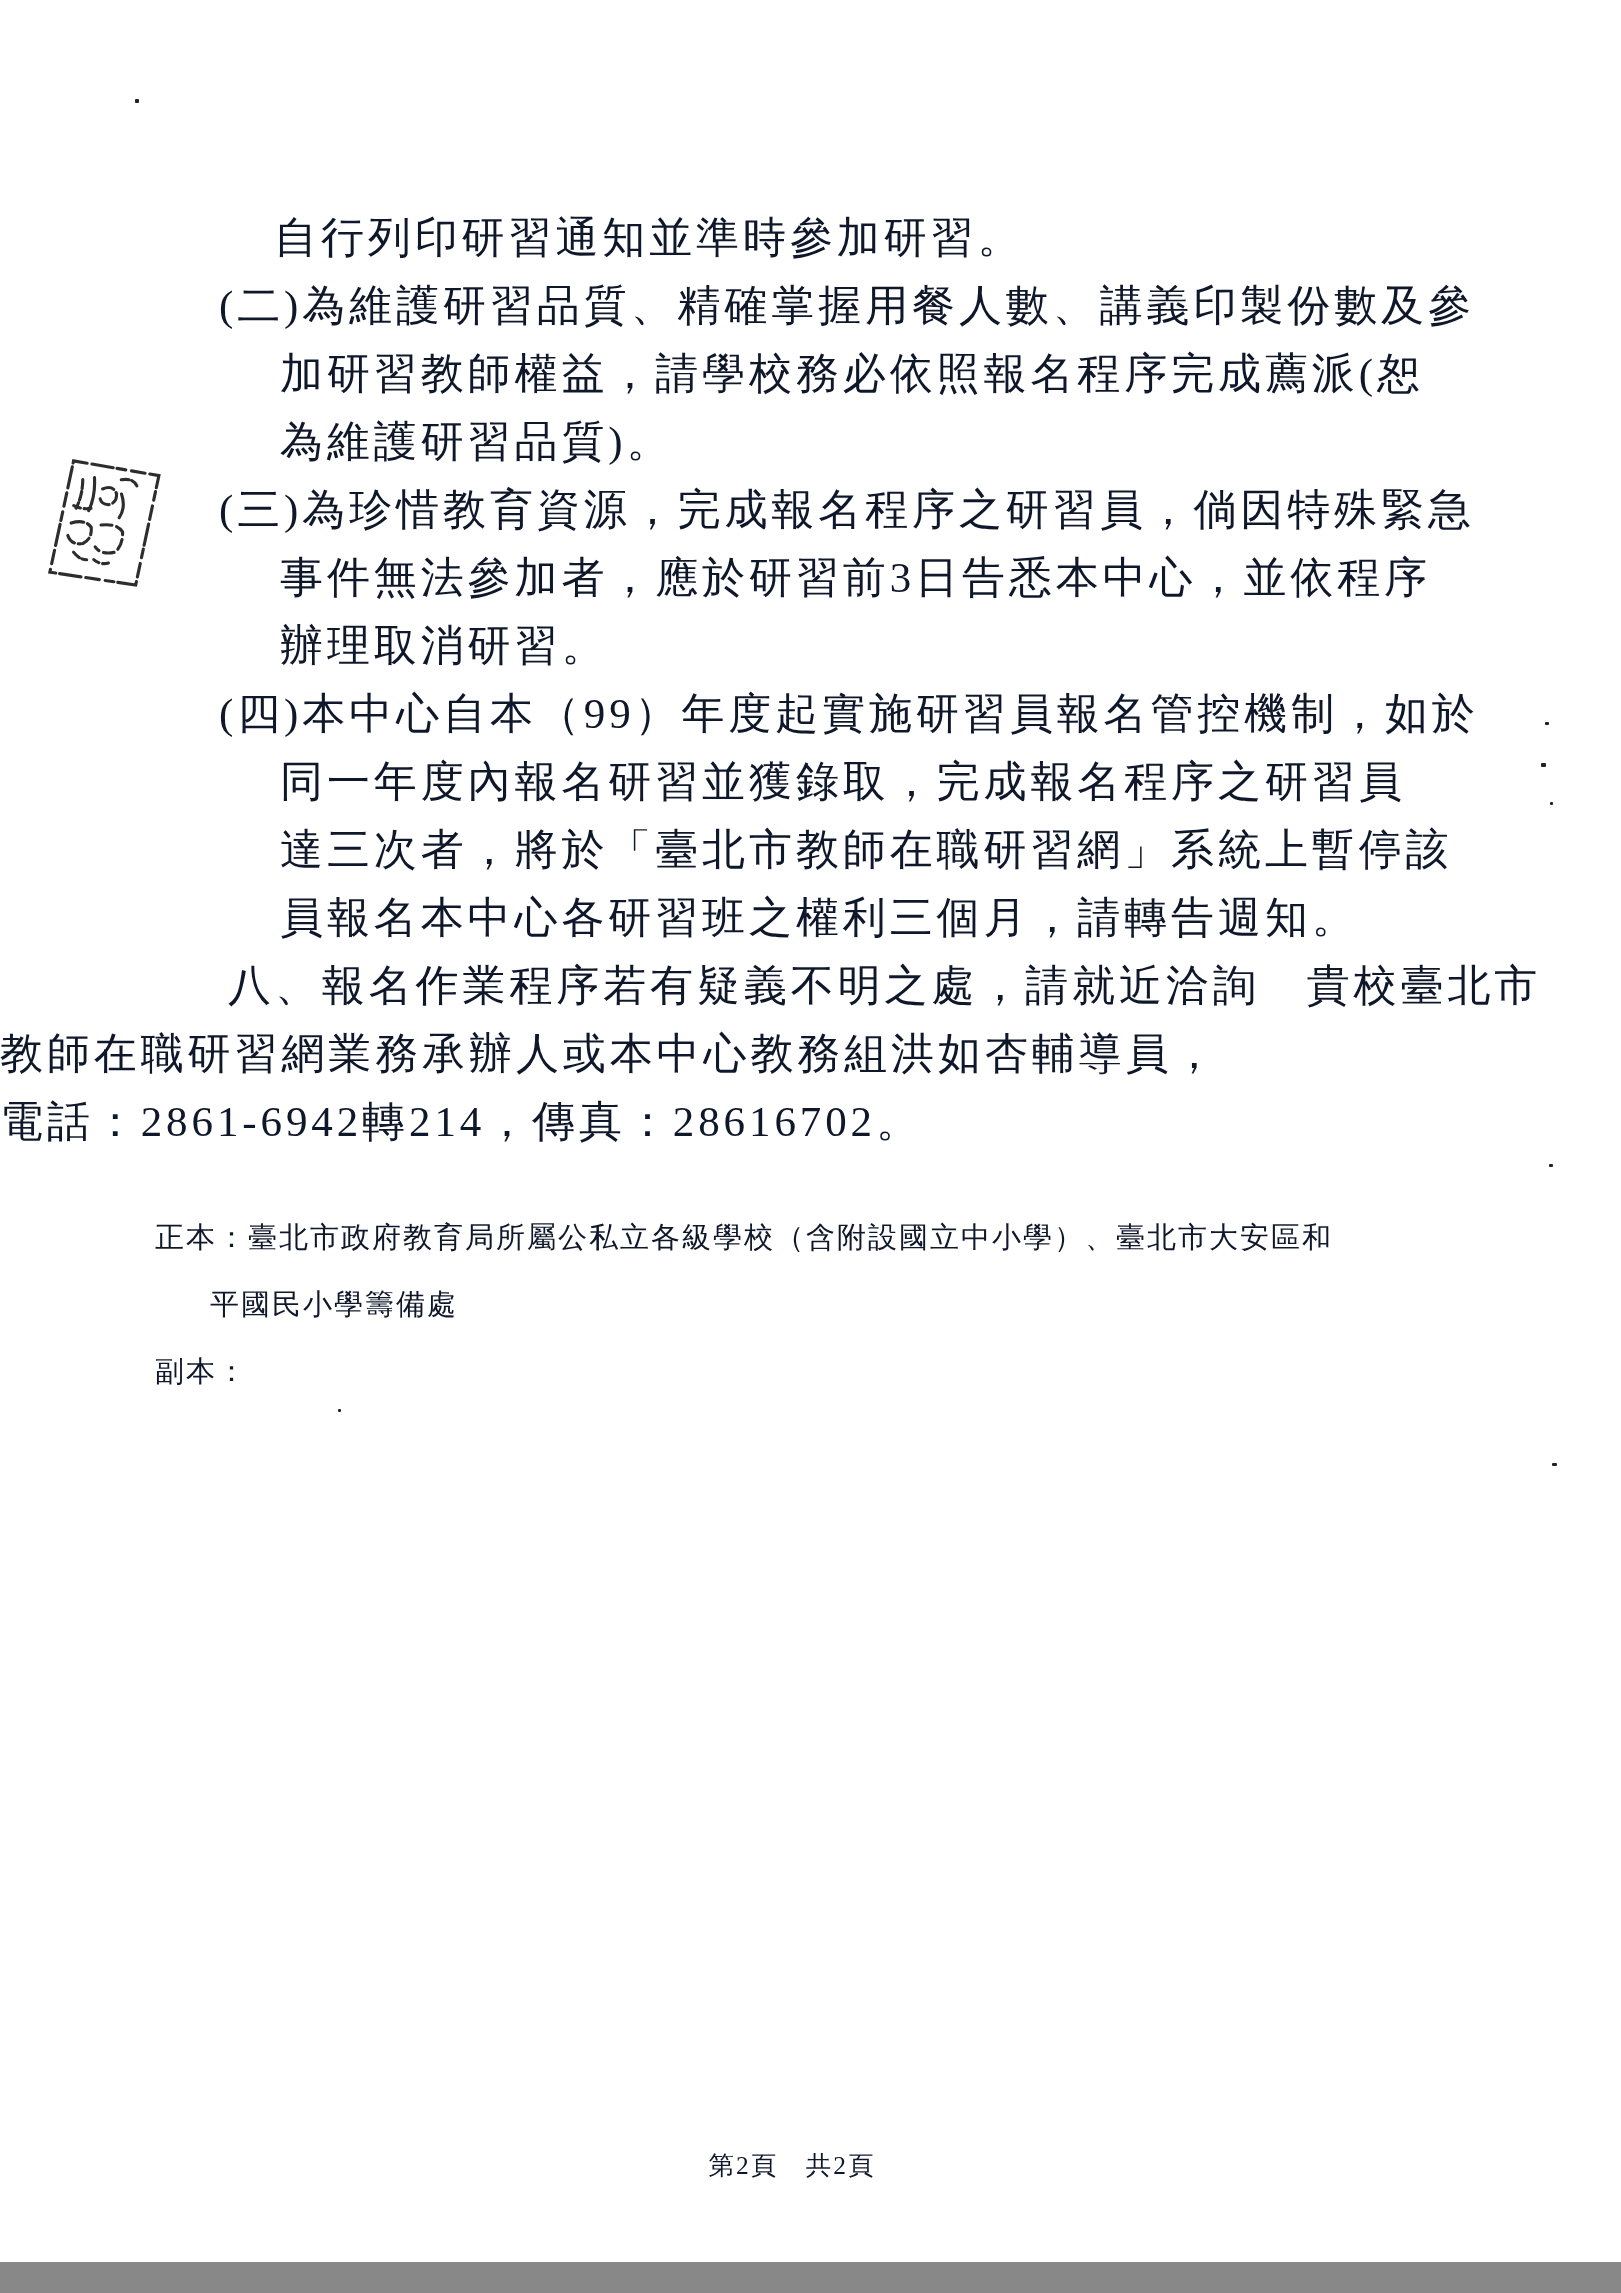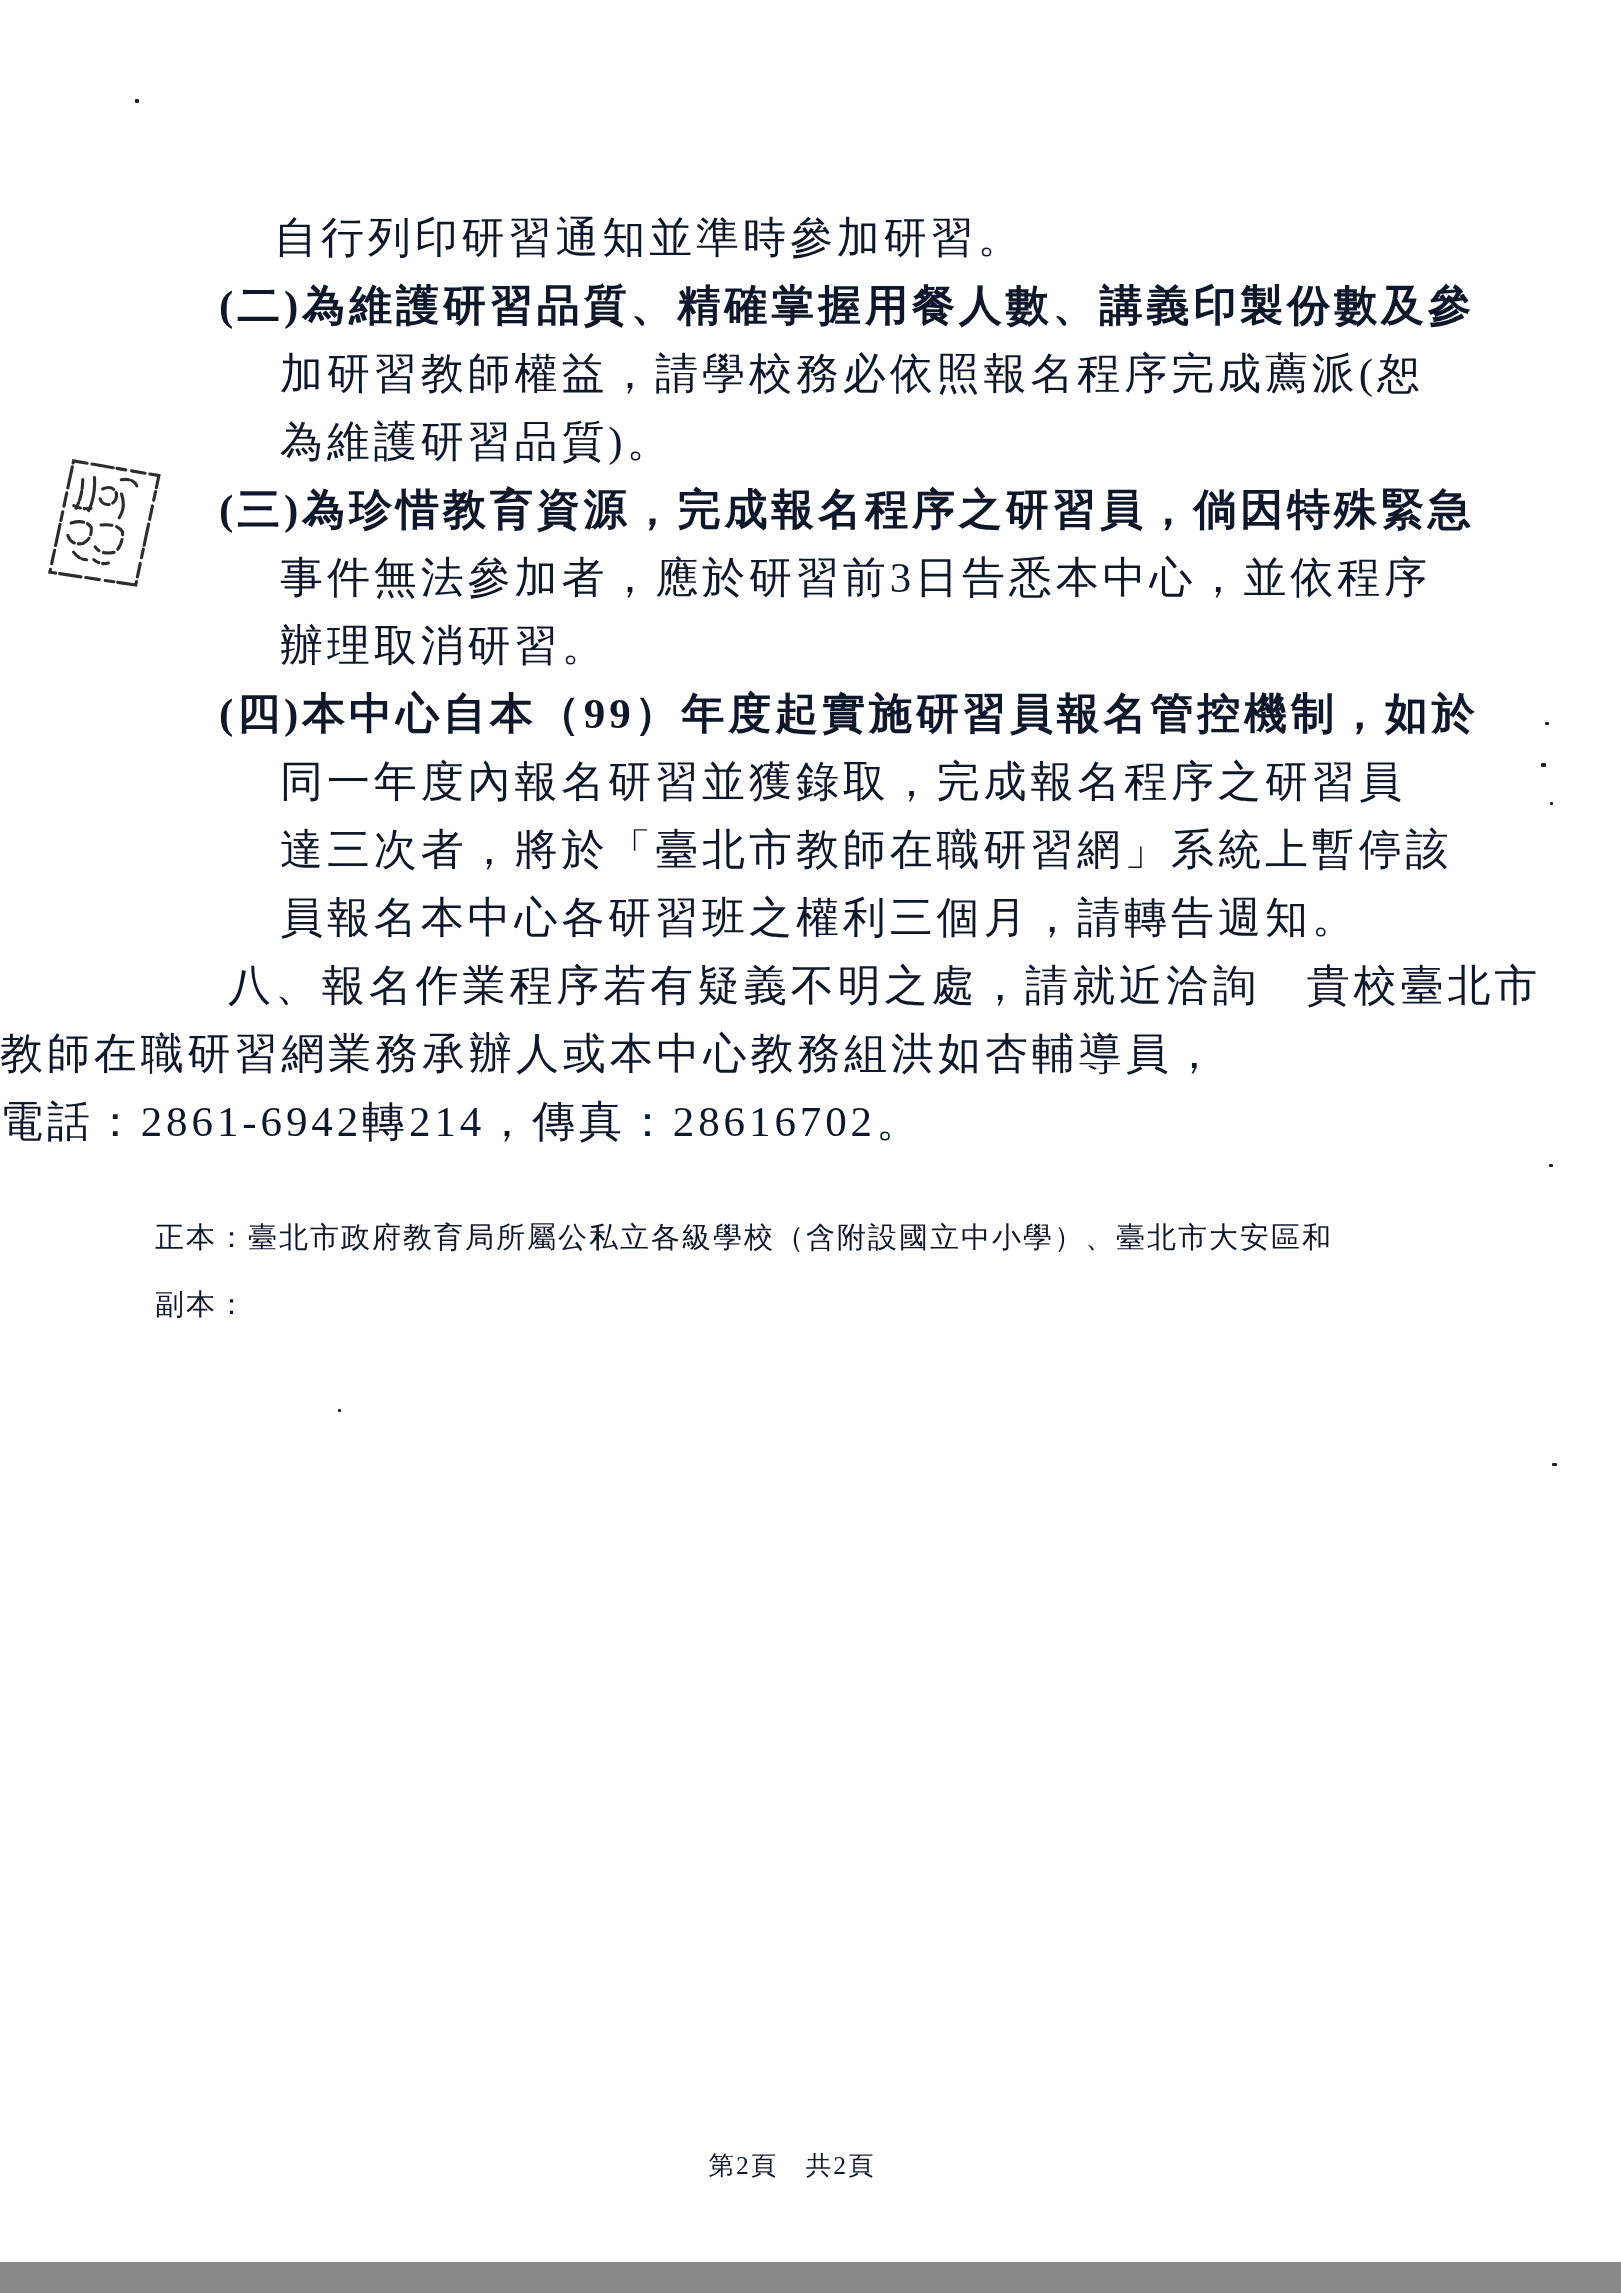--- a/index.html
+++ b/index.html
@@ -26,21 +26,21 @@
     width: 1621px;
   }
   .doc-line {
     height: 68px;
     line-height: 68px;
     font-size: 43px;
     letter-spacing: 3.9px;
     white-space: pre;
   }
   .ind-deep      { padding-left: 274px; }  
-  .ind-label     { padding-left: 219px; font-weight: bold; }  
+  .ind-label     { padding-left: 219px; }  
   .ind-cont      { padding-left: 260px; margin-left: 20px; }  
   .ind-item      { padding-left: 228px; }  
   .ind-item-cont { }  
 
   
   .recipients {
     position: absolute;
     top: 1190px;
     left: 0;
     width: 1621px;
@@ -126,20 +126,21 @@
     <div class="doc-line ind-cont">同一年度內報名研習並獲錄取，完成報名程序之研習員</div>
     <div class="doc-line ind-cont">達三次者，將於「臺北市教師在職研習網」系統上暫停該</div>
     <div class="doc-line ind-cont">員報名本中心各研習班之權利三個月，請轉告週知。</div>
     <div class="doc-line ind-item">八、報名作業程序若有疑義不明之處，請就近洽詢　貴校臺北市</div>
     <div class="doc-line ind-item-cont">教師在職研習網業務承辦人或本中心教務組洪如杏輔導員，</div>
     <div class="doc-line ind-item-cont">電話：2861-6942轉214，傳真：28616702。</div>
   </main>
 
   <section class="recipients">
     <div class="recipient-line rec-first">正本：臺北市政府教育局所屬公私立各級學校（含附設國立中小學）、臺北市大安區和</div>
+    <div class="recipient-line rec-wrap">平國民小學籌備處</div>
     <div class="recipient-line rec-first">副本：</div>
   </section>
 
   <footer class="page-footer">第2頁　共2頁</footer>
 
   <div class="speck speck-1"></div>
   <div class="speck speck-2"></div>
   <div class="speck speck-3"></div>
   <div class="speck speck-4"></div>
   <div class="speck speck-5"></div>

